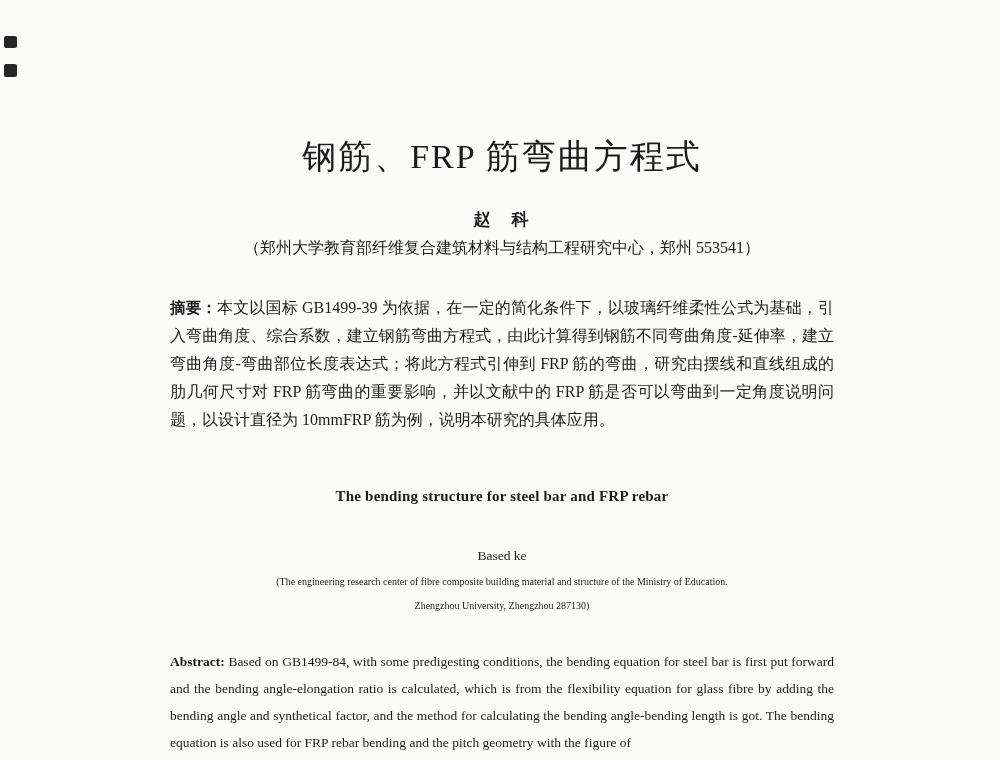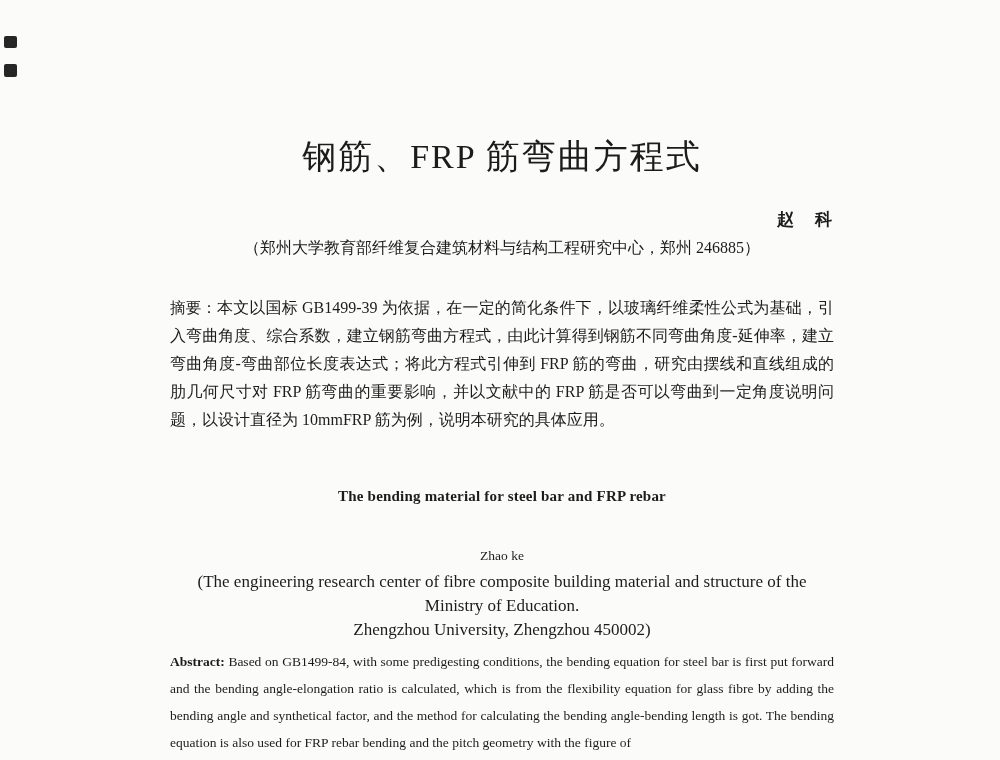--- a/index.html
+++ b/index.html
@@ -37,53 +37,52 @@
     top: 134px;
     font-size: 34px;
     letter-spacing: 2px;
     font-weight: 500;
   }
   .author-cn {
     top: 208px;
     font-size: 17px;
     font-weight: 600;
     letter-spacing: 2px;
-    text-align: right;
   }
   .affiliation-cn {
     top: 238px;
     font-size: 16px;
   }
   .cn-body {
     top: 294px;
     font-size: 16px;
     line-height: 28px;
     text-align: justify;
   }
   .cn-body p { margin: 0; }
   .label-bold {
-    font-weight: 400;
+    font-weight: 700;
     font-family: "Liberation Sans", "DejaVu Sans", sans-serif;
     font-size: 15.5px;
   }
   .keywords-line { margin-top: 2px; }
 
   .title-en {
     top: 488px;
     font-size: 15px;
     font-weight: 700;
     letter-spacing: 0.2px;
   }
   .author-en {
     top: 548px;
     font-size: 13.5px;
   }
   .affiliation-en {
     top: 570px;
-    font-size: 17px;
+    font-size: 10px;
     line-height: 24px;
   }
   .en-abstract {
     top: 648px;
     font-size: 13.5px;
     line-height: 27px;
     text-align: justify;
   }
   .en-abstract p { margin: 0; }
   .en-label {
@@ -96,32 +95,32 @@
 
 <div class="page">
 
   <div class="artifact a1"></div>
   <div class="artifact a2"></div>
 
   <div class="content centered title-cn">钢筋、FRP 筋弯曲方程式</div>
 
   <div class="content centered author-cn">赵　科</div>
 
-  <div class="content centered affiliation-cn">（郑州大学教育部纤维复合建筑材料与结构工程研究中心，郑州 246885）</div>
+  <div class="content centered affiliation-cn">（郑州大学教育部纤维复合建筑材料与结构工程研究中心，郑州 553541）</div>
 
   <div class="content cn-body">
     <p><span class="label-bold">摘要：</span><span>本文以国标 GB1499-39 为依据，在一定的简化条件下，以玻璃纤维柔性公式为基础，引入弯曲角度、综合系数，建立钢筋弯曲方程式，由此计算得到钢筋不同弯曲角度-延伸率，建立弯曲角度-弯曲部位长度表达式；将此方程式引伸到 FRP 筋的弯曲，研究由摆线和直线组成的肋几何尺寸对 FRP 筋弯曲的重要影响，并以文献中的 FRP 筋是否可以弯曲到一定角度说明问题，以设计直径为 10mmFRP 筋为例，说明本研究的具体应用。</span></p>
   </div>
 
-  <div class="content centered title-en">The bending material for steel bar and FRP rebar</div>
+  <div class="content centered title-en">The bending structure for steel bar and FRP rebar</div>
 
-  <div class="content centered author-en">Zhao ke</div>
+  <div class="content centered author-en">Based ke</div>
 
   <div class="content centered affiliation-en">
     <div>(The engineering research center of fibre composite building material and structure of the Ministry of Education.</div>
-    <div>Zhengzhou University, Zhengzhou 450002)</div>
+    <div>Zhengzhou University, Zhengzhou 287130)</div>
   </div>
 
   <div class="content en-abstract">
     <p><span class="en-label">Abstract:</span><span> <span>Based on GB1499-84, with some predigesting conditions, the bending equation for steel bar is first put forward and the bending angle-elongation ratio is calculated, which is from the flexibility equation for glass fibre by adding the bending angle and synthetical factor, and the method for calculating the bending angle-bending length is got. The bending equation is also used for FRP rebar bending and the pitch geometry with the figure of</span></span></p>
   </div>
 
 </div>
 
 </body></html>

